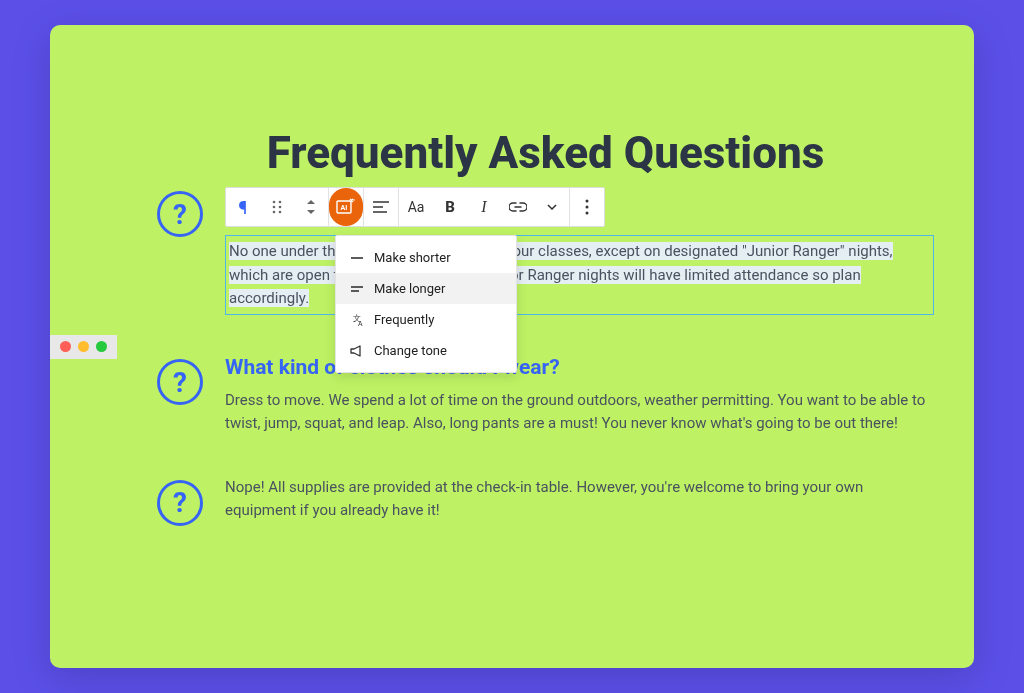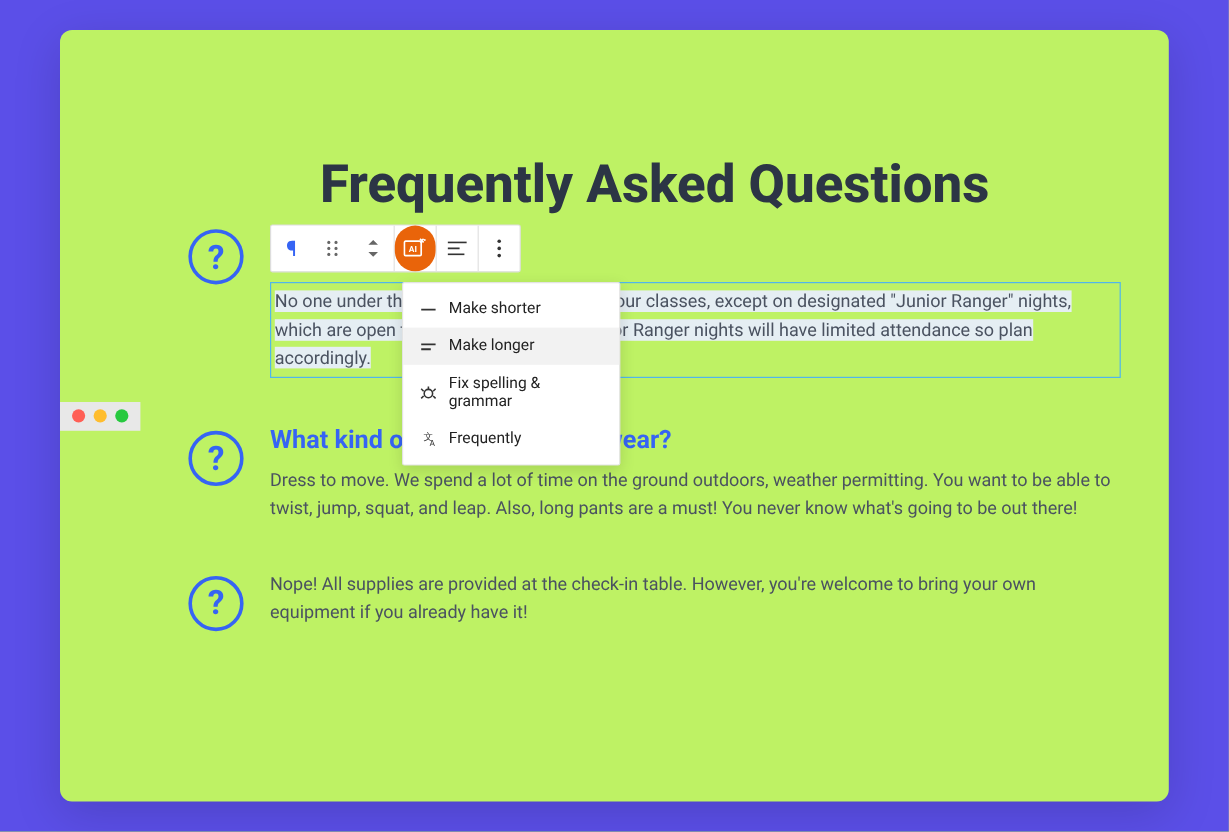--- a/index.html
+++ b/index.html
@@ -226,20 +226,35 @@
             <div class="toolbar-group">
               <div class="toolbar-btn">
                 <svg width="16" height="12" viewBox="0 0 16 12">
                     <line x1="0" y1="1" x2="16" y2="1" stroke="#333" stroke-width="1.5"></line>
                     <line x1="0" y1="6" x2="10" y2="6" stroke="#333" stroke-width="1.5"></line>
                     <line x1="0" y1="11" x2="14" y2="11" stroke="#333" stroke-width="1.5"></line>
                   </svg>
               </div>
             </div>
             <div class="toolbar-group">
+              <div class="toolbar-btn" style="font-size:14px;">Aa</div>
+              <div class="toolbar-btn" style="font-weight:800;font-size:15px;">B</div>
+              <div class="toolbar-btn" style="font-style:italic;font-family:serif;font-size:16px;">I</div>
+              <div class="toolbar-btn">
+                <svg width="18" height="10" viewBox="0 0 18 10">
+                    <path d="M6 5 L12 5 M4 1 A4 4 0 0 0 4 9 L7 9 M14 1 A4 4 0 0 1 14 9 L11 9 M7 1 L4 1 M11 1 L14 1" fill="none" stroke="#333" stroke-width="1.5" stroke-linecap="round"></path>
+                  </svg>
+              </div>
+              <div class="toolbar-btn">
+                <svg width="10" height="6" viewBox="0 0 10 6">
+                    <path d="M1 1 L5 5 L9 1" fill="none" stroke="#333" stroke-width="1.5"></path>
+                  </svg>
+              </div>
+            </div>
+            <div class="toolbar-group">
               <div class="toolbar-btn">
                 <svg width="4" height="16" viewBox="0 0 4 16">
                     <circle cx="2" cy="2" r="1.5" fill="#333"></circle>
                     <circle cx="2" cy="8" r="1.5" fill="#333"></circle>
                     <circle cx="2" cy="14" r="1.5" fill="#333"></circle>
                   </svg>
               </div>
             </div>
           </div>
 
@@ -258,35 +273,30 @@
             </div>
             <div class="ai-menu-item hover">
               <svg width="14" height="10" viewBox="0 0 14 10">
                   <line x1="1" y1="3" x2="13" y2="3" stroke="#333" stroke-width="1.6"></line>
                   <line x1="1" y1="7" x2="9" y2="7" stroke="#333" stroke-width="1.6"></line>
                 </svg>
               <span>Make longer</span>
             </div>
             <div class="ai-menu-item">
               <svg width="14" height="14" viewBox="0 0 14 14">
-                  <circle cx="7" cy="8" r="3.5" fill="none" stroke="#333" stroke-width="1.3"></circle>
-                  <line x1="7" y1="4.5" x2="7" y2="2" stroke="#333" stroke-width="1.3"></line>
-                  <line x1="3" y1="6" x2="1" y2="4" stroke="#333" stroke-width="1.3"></line>
-                  <line x1="11" y1="6" x2="13" y2="4" stroke="#333" stroke-width="1.3"></line>
-                  <line x1="3" y1="10" x2="1" y2="12" stroke="#333" stroke-width="1.3"></line>
-                  <line x1="11" y1="10" x2="13" y2="12" stroke="#333" stroke-width="1.3"></line>
-                </svg>
-              <span>Fix spelling &amp; grammar</span>
-            </div>
-            <div class="ai-menu-item">
-              <svg width="14" height="14" viewBox="0 0 14 14">
                   <text x="3" y="8" font-size="8" fill="#333">文</text>
                   <text x="8" y="13" font-size="7" fill="#333">A</text>
                 </svg>
               <span>Frequently</span>
+            </div>
+            <div class="ai-menu-item">
+              <svg width="14" height="12" viewBox="0 0 14 12">
+                  <path d="M1 4 L1 8 L4 8 L10 11 L10 1 L4 4 Z" fill="none" stroke="#333" stroke-width="1.3" stroke-linejoin="round"></path>
+                </svg>
+              <span>Change tone</span>
             </div>
           </div>
 
         </div>
       </div>
 
       <div class="faq-item">
         <div class="faq-icon">?</div>
         <div class="faq-body">
           <h3 class="faq-question">What kind of clothes should I wear?</h3>

